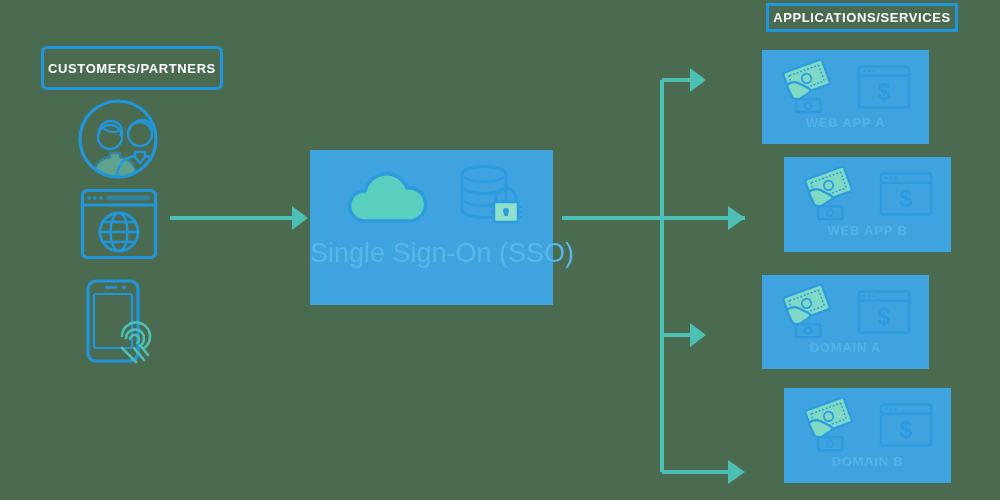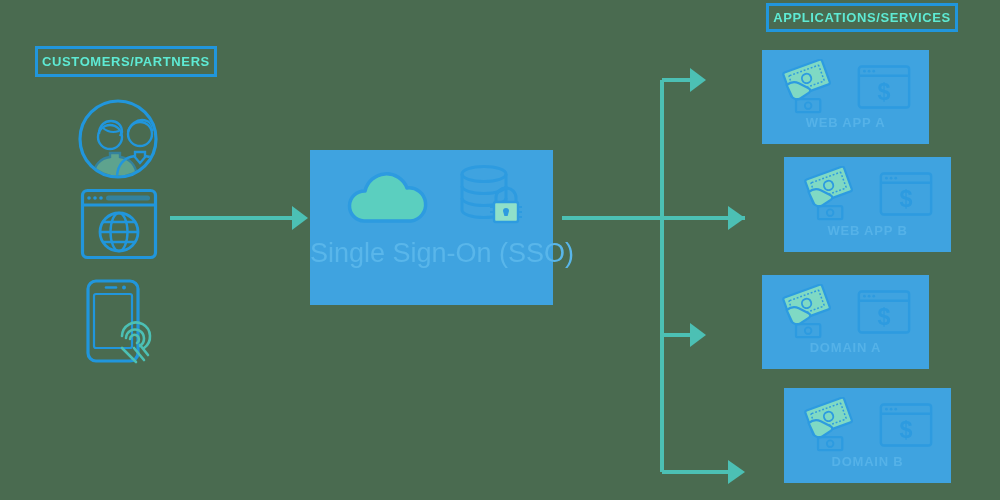--- a/index.html
+++ b/index.html
@@ -12,27 +12,27 @@
   #stage{position:relative;width:1000px;height:500px;}
 
   
   .chip{
     position:absolute;
     border:3px solid #2196DC;
     display:flex;align-items:center;justify-content:center;
     box-sizing:border-box;
   }
   .chip span{
-    color:#5eead4;
+    color:#ffffff;
     font-weight:bold;
     font-size:13px;
     letter-spacing:.6px;
     white-space:nowrap;
   }
-  #chip-customers{left:35px;top:46px;width:182px;height:31px;}
+  #chip-customers{left:41px;top:46px;width:182px;height:44px;border-radius:6px;}
   #chip-apps{left:766px;top:3px;width:192px;height:29px;}
 
   
   .ico{position:absolute;}
   #ico-users{left:77px;top:98px;width:82px;height:82px;}
   #ico-browser{left:80px;top:188px;width:78px;height:72px;}
   #ico-mobile{left:82px;top:278px;width:80px;height:88px;}
 
   
   #sso{

